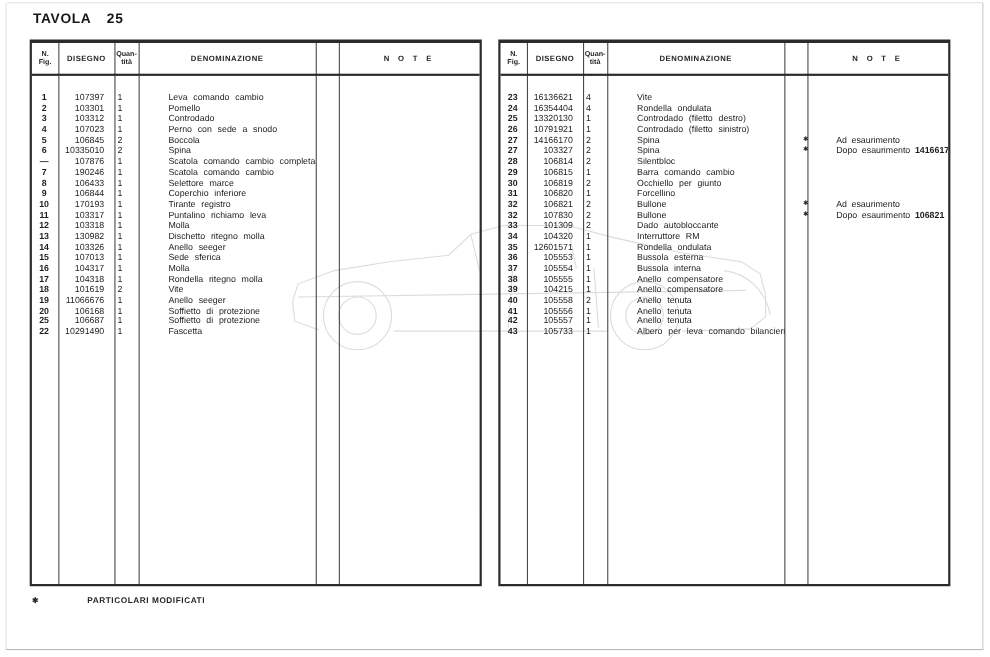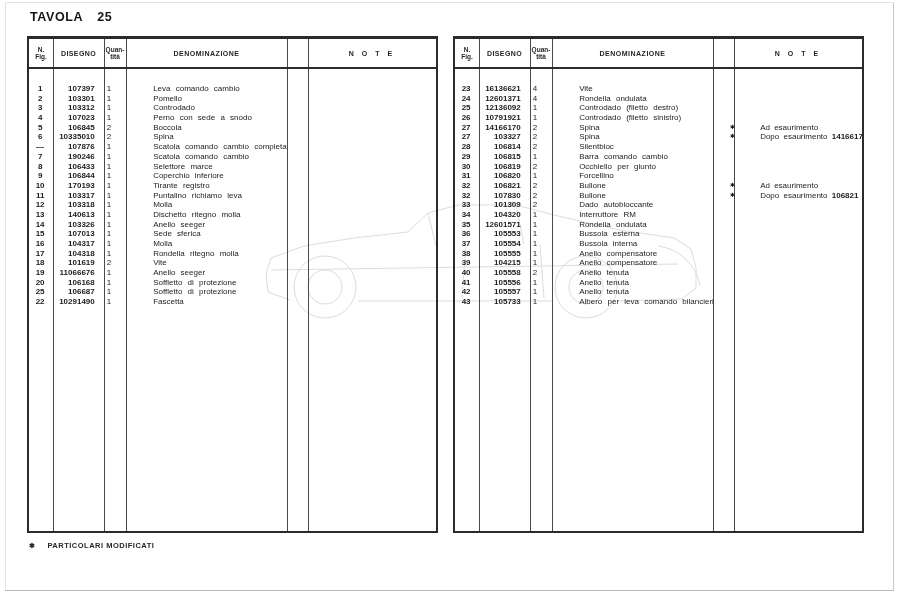--- a/index.html
+++ b/index.html
@@ -48,32 +48,32 @@
   .th-den  { width:161px; font-size:7px;   letter-spacing:0.5px; }
   .th-star { width:21px; }
   .th-note { width:128px; font-size:7px;   letter-spacing:3px; }
 
   .tbody {
     position:absolute; left:0; right:0; top:32px; bottom:0;
     padding-top:13px; overflow:hidden;
   }
   .trow { display:flex; height:9.7px; line-height:9.7px; font-size:8px; }
   .c-fig  { width:24px;  text-align:center; font-weight:bold; }
-  .c-dis  { width:51px;  text-align:right; padding-right:4px; font-weight:bold; }
+  .c-dis  { width:51px;  text-align:right; padding-right:4px; font-weight:normal; }
   .c-qty  { width:22px;  text-align:center; }
   .c-den  { width:161px; padding-left:6px; word-spacing:3px; white-space:nowrap; overflow:hidden;margin-left:28px; }
   .c-den.bold { font-weight:normal; }
   .c-star { width:21px;  text-align:center; font-size:6px; }
   .c-note { width:128px; padding-left:18px; word-spacing:2px; white-space:nowrap; overflow:hidden; }
   .c-note b { font-weight:bold; }
 
   .page-footer {
     position:absolute; left:29px; top:541px; z-index:1;
     font-size:7.5px; font-weight:bold; letter-spacing:0.5px; color:#262626;
-    display:flex; align-items:center;
+    display:flex; align-items:center;gap:32px;
   }
   .page-footer .star { font-size:7px; margin-right:12px; }
 </style>
 </head>
 <body>
 
 <div class="page">
 
   <div class="sheet-edge"></div>
 
@@ -214,21 +214,21 @@
         <div class="trow">
           <div class="c-fig">12</div>
           <div class="c-dis">103318</div>
           <div class="c-qty">1</div>
           <div class="c-den">Molla</div>
           <div class="c-star"></div>
           <div class="c-note"></div>
         </div>
         <div class="trow">
           <div class="c-fig">13</div>
-          <div class="c-dis">140613</div>
+          <div class="c-dis">130982</div>
           <div class="c-qty">1</div>
           <div class="c-den">Dischetto ritegno molla</div>
           <div class="c-star"></div>
           <div class="c-note"></div>
         </div>
         <div class="trow">
           <div class="c-fig">14</div>
           <div class="c-dis">103326</div>
           <div class="c-qty">1</div>
           <div class="c-den">Anello seeger</div>
@@ -322,29 +322,29 @@
         <div class="trow">
           <div class="c-fig">23</div>
           <div class="c-dis">16136621</div>
           <div class="c-qty">4</div>
           <div class="c-den">Vite</div>
           <div class="c-star"></div>
           <div class="c-note"></div>
         </div>
         <div class="trow">
           <div class="c-fig">24</div>
-          <div class="c-dis">12601371</div>
+          <div class="c-dis">16354404</div>
           <div class="c-qty">4</div>
           <div class="c-den">Rondella ondulata</div>
           <div class="c-star"></div>
           <div class="c-note"></div>
         </div>
         <div class="trow">
           <div class="c-fig">25</div>
-          <div class="c-dis">12136092</div>
+          <div class="c-dis">13320130</div>
           <div class="c-qty">1</div>
           <div class="c-den">Controdado (filetto destro)</div>
           <div class="c-star"></div>
           <div class="c-note"></div>
         </div>
         <div class="trow">
           <div class="c-fig">26</div>
           <div class="c-dis">10791921</div>
           <div class="c-qty">1</div>
           <div class="c-den">Controdado (filetto sinistro)</div>

